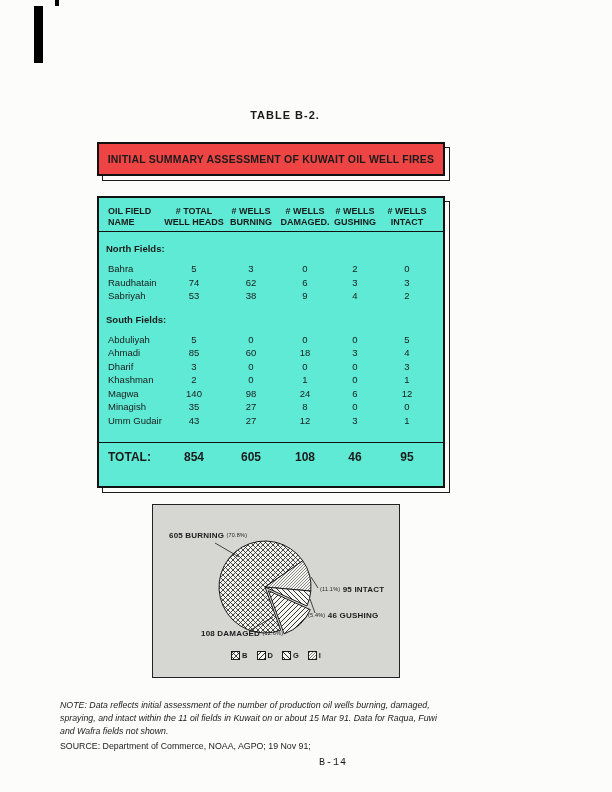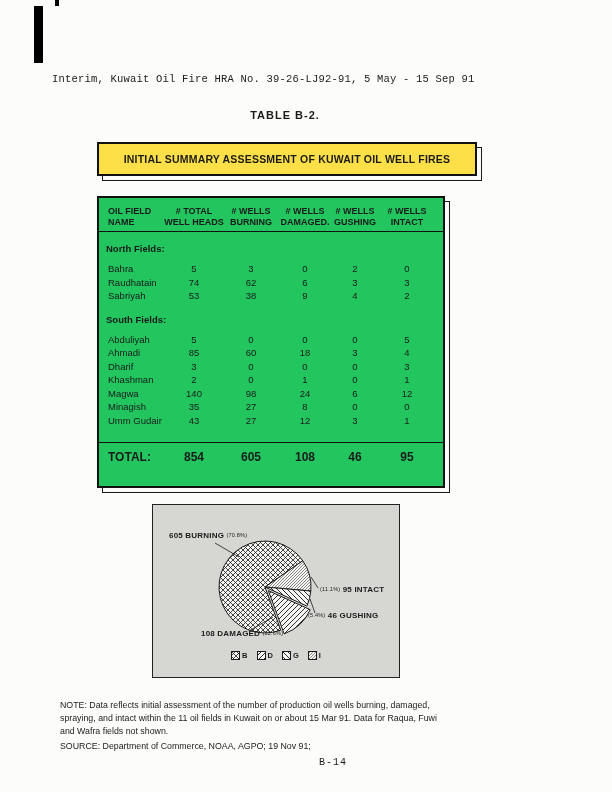--- a/index.html
+++ b/index.html
@@ -16,28 +16,28 @@
     position: absolute; left: 52px; top: 73px;
     font-family: "Liberation Mono", monospace; font-size: 10.5px; letter-spacing: .2px;
   }
   .caption {
     position: absolute; left: 0; top: 109px; width: 570px; text-align: center;
     font-family: Liberation Sans, sans-serif; font-weight: bold; font-size: 11px; letter-spacing: 1px;
   }
   .shadowed { box-shadow: 5px 5px 0 -1px #fcfcfa, 5px 5px 0 0 #1b1b1b; }
 
   .title-box {
-    position: absolute; left: 97px; top: 142px; width: 380px; height: 34px;
-    border: 2px solid #111; background: #fde047;
+    position: absolute; left: 97px; top: 142px; width: 348px; height: 34px;
+    border: 2px solid #111; background: #ef4444;
     display: flex; align-items: center; justify-content: center;
     font-size: 10.5px; font-weight: bold; letter-spacing: .2px;
   }
   .table-box {
     position: absolute; left: 97px; top: 196px; width: 348px; min-height: 292px;
-    border: 2px solid #111; background: #22c55e; padding: 8px 6px 12px;
+    border: 2px solid #111; background: #5eead4; padding: 8px 6px 12px;
   }
   .cols { display: grid; grid-template-columns: 58px 62px 52px 56px 44px 1fr; }
   .thead { font-size: 9px; font-weight: bold; line-height: 1.18; text-align: center; }
   .thead > div { white-space: pre-line; }
   .thead > div:first-child { text-align: left; padding-left: 3px; }
   .hrule { border-bottom: 1.5px solid #111; margin: 4px -6px 0; }
   .section-label { font-weight: bold; font-size: 9.5px; margin: 11px 0 8px; padding-left: 1px; }
   .trow { font-size: 9.5px; line-height: 13.5px; }
   .trow .name { padding-left: 3px; }
   .trow .num { text-align: center; }
@@ -52,37 +52,36 @@
   .plabel { position: absolute; font-size: 8px; font-weight: bold; letter-spacing: .2px; white-space: nowrap; }
   .plabel .pct { font-size: 5.5px; font-weight: normal; vertical-align: 1px; }
   .legend-row {
     position: absolute; left: 0; right: 0; top: 146px;
     display: flex; justify-content: center; gap: 9px; align-items: center;
   }
   .legend-item { display: flex; align-items: center; gap: 2px; font-size: 7.5px; font-weight: bold; }
 
   .note {
     position: absolute; left: 60px; top: 699px; width: 502px;
-    font-size: 8.8px; line-height: 1.5; white-space: pre-line;
+    font-size: 8.8px; line-height: 1.5; white-space: pre-line; font-style: italic;
   }
   .source { position: absolute; left: 60px; top: 741px; font-size: 8.8px; }
   .footer {
     position: absolute; left: 0; top: 757px; width: 580px; text-align: center;
     font-family: "Liberation Mono", monospace; font-size: 10px; letter-spacing: 1px; margin-left: 43px;
   }
 </style>
 </head>
 <body>
 
 <div class="page">
 
   <div class="artifact a1"></div>
   <div class="artifact a2"></div>
 
-  <div class="header-line">Interim, Kuwait Oil Fire HRA No. 39-26-LJ92-91, 5 May - 15 Sep 91</div>
   <div class="caption">TABLE B-2.</div>
 
   <div class="title-box shadowed">
     <span>INITIAL SUMMARY ASSESSMENT OF KUWAIT OIL WELL FIRES</span>
   </div>
 
   <div class="table-box shadowed">
     <div class="thead cols">
         <div>OIL FIELD
 NAME</div>

